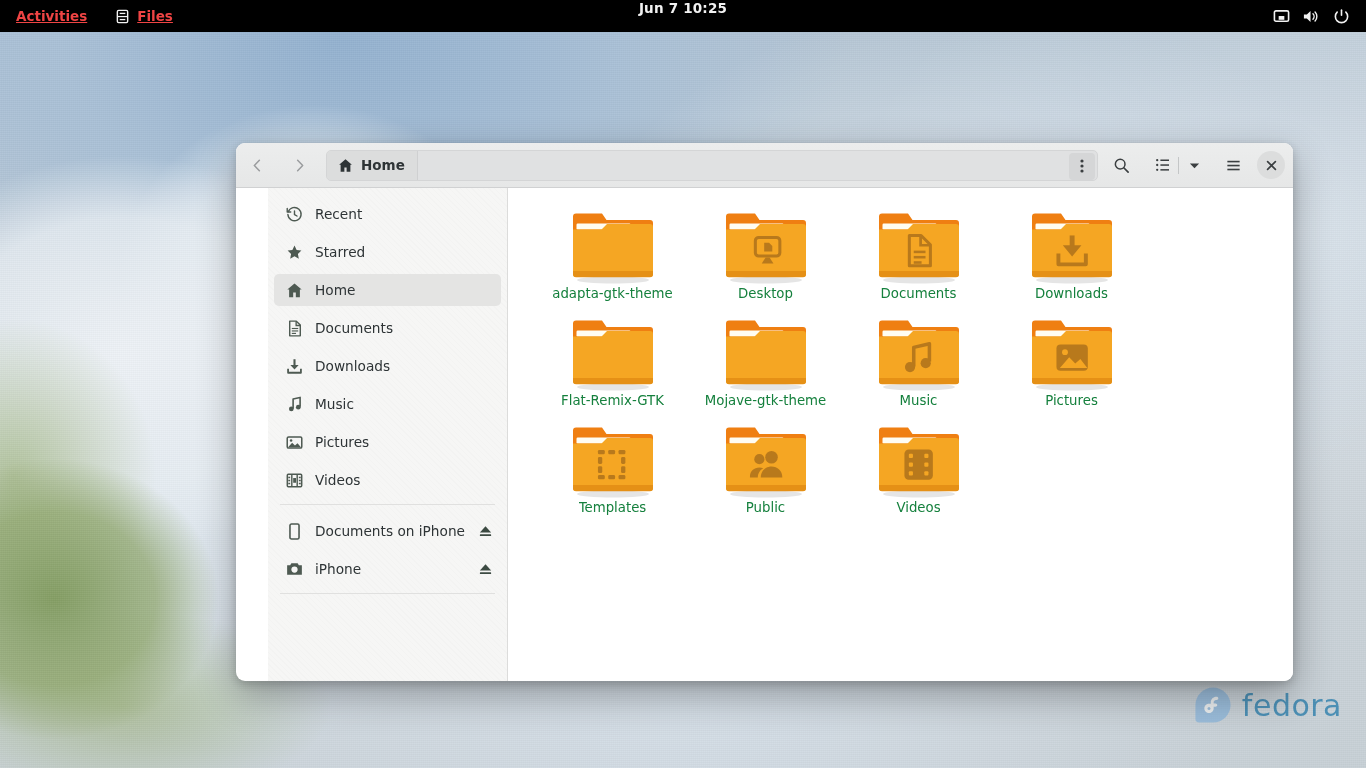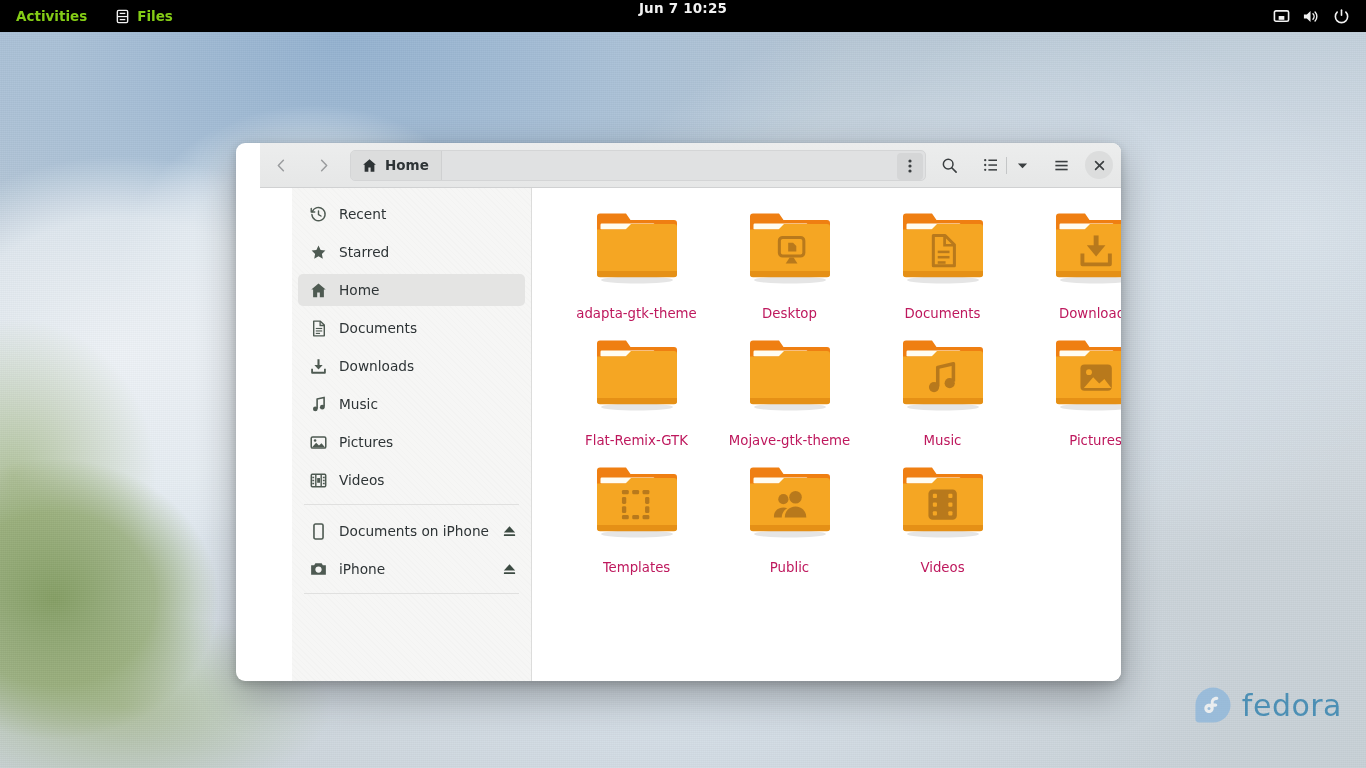--- a/index.html
+++ b/index.html
@@ -55,46 +55,46 @@
     background: #000;
     color: #e6e6e6;
     display: flex; align-items: center;
     font-size: 13.5px; font-weight: 700;
     z-index: 40;
   }
   #topbar .tb-left { display: flex; align-items: center; height: 32px; }
   .tb-btn {
     display: flex; align-items: center; gap: 7px;
     height: 32px; padding: 0 12px;
-    color: #84cc16; white-space: nowrap;
+    color: #ef4444; white-space: nowrap; text-decoration: underline;
   }
   #activities-btn { padding-left: 16px; padding-right: 16px; }
   #clock-area {
     position: absolute; left: 0; right: 0; top: 0;
     height: 32px; display: flex; align-items: flex-start; justify-content: center;
     pointer-events: none;
   }
   #clock { font-size: 13.5px; font-weight: 700; color: #f2f2f2; letter-spacing: .2px; }
   #topbar .tb-right {
     position: absolute; right: 0; top: 0; height: 32px;
     display: flex; align-items: center; gap: 4px; padding-right: 12px;
   }
   .tb-icon { display: flex; align-items: center; justify-content: center; width: 26px; height: 32px; }
 
   
   #files-window {
     position: absolute;
     left: 236px; top: 143px;
-    width: 885px; height: 538px;
+    width: 1057px; height: 538px;
     border-radius: 9px;
     box-shadow: 0 14px 38px rgba(0,0,0,.30), 0 3px 10px rgba(0,0,0,.18);
     overflow: hidden;
     z-index: 20;
     background: #fff;
-    display: flex; flex-direction: column; padding-left: 24px;
+    display: flex; flex-direction: column;
   }
   #headerbar {
     height: 45px;
     background: linear-gradient(#eceded, #e6e7e7);
     border-bottom: 1px solid #d0d1d2;
     display: flex; align-items: center;
     padding: 0 8px 0 6px;
     flex: none;
   }
   .hb-nav { display: flex; align-items: center; }
@@ -187,23 +187,23 @@
     row-gap: 8px;
     justify-content: start;
     padding-left: 14px;
   }
   .file-item {
     width: 153px;
     display: flex; flex-direction: column; align-items: center;
     padding-top: 4px;
   }
   .file-label {
-    margin-top: 20px;
+    margin-top: 0;
     font-size: 13.3px;
-    color: #be185d;
+    color: #15803d;
     text-align: center;
     max-width: 150px;
     white-space: nowrap; overflow: hidden; text-overflow: ellipsis;
   }
   .folder { width: 96px; height: 80px; position: relative; }
 
   
   #fedora-mark {
     position: absolute; right: 24px; bottom: 44px;
     display: flex; align-items: center; gap: 10px;

